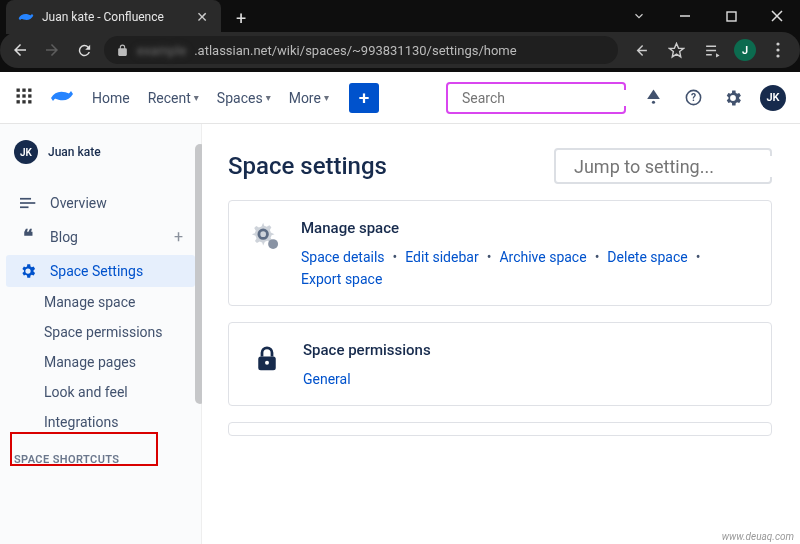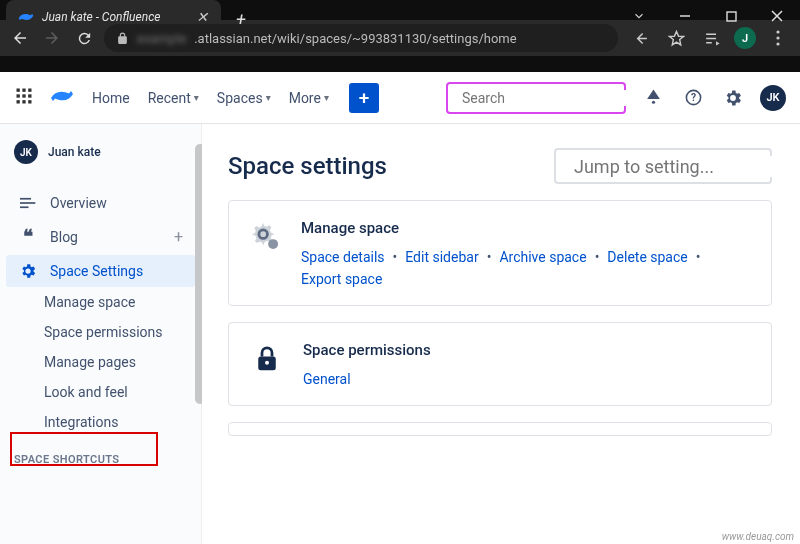--- a/index.html
+++ b/index.html
@@ -1,25 +1,25 @@
 <!DOCTYPE html>
 <html><head>
 <meta charset="utf-8">
 <style>
 * { margin:0; padding:0; box-sizing:border-box; font-family:-apple-system,BlinkMacSystemFont,"Segoe UI",Roboto,sans-serif; }
 body { width:800px; height:544px; background:#0e0e0e; overflow:hidden; position:relative; }
-.titlebar { height:20px; background:#0e0e0e; display:flex; align-items:flex-start;font-style:italic; }
+.titlebar { height:32px; background:#0e0e0e; display:flex; align-items:flex-start; }
 .tab { display:flex; align-items:center; gap:8px; background:#2a2a2a; border-radius:8px 8px 0 0; height:34px; padding:0 12px; margin-left:6px; min-width:215px; color:#e6e6e6; font-size:12px; }
 .tab svg { flex:0 0 auto; }
 .tab-title { flex:1; white-space:nowrap; overflow:hidden; text-overflow:ellipsis; }
 .tab-close { width:14px; height:14px; display:flex; align-items:center; justify-content:center; color:#ccc; font-size:14px; }
 .newtab { width:28px; height:28px; margin:4px 6px; display:flex; align-items:center; justify-content:center; color:#ddd; font-size:18px; }
 .win-controls { margin-left:auto; display:flex; }
 .win-controls div { width:46px; height:32px; display:flex; align-items:center; justify-content:center; color:#ddd; }
-.addrbar { height:36px; background:#2a2a2a; display:flex; align-items:center; padding:0 8px; gap:8px; color:#ccc; }
+.addrbar { height:36px; background:#2a2a2a; display:flex; align-items:center; padding:0 8px; gap:8px; color:#ccc;border-radius:18px; }
 .nav-ic { width:24px; height:24px; display:flex; align-items:center; justify-content:center; }
 .url-pill { flex:1; height:28px; background:#1f1f1f; border-radius:14px; display:flex; align-items:center; padding:0 12px; gap:8px; font-size:13px; color:#bbb; }
 .url-pill .blur { color:#595959; text-shadow:0 0 6px #555; filter:blur(2px);}
 .right-ic { width:28px; display:flex; align-items:center; justify-content:center; }
 .avatar-sm { width:22px; height:22px; border-radius:50%; background:#0c6b4f; color:#fff; display:flex; align-items:center; justify-content:center; font-size:11px; font-weight:600; }
 .app { position:absolute; top:72px; left:0; right:0; bottom:0; background:#fff; display:flex; flex-direction:column; }
 .topnav { height:52px; border-bottom:1px solid #e5e5e5; display:flex; align-items:center; padding:0 14px; gap:14px; }
 .grid-icon { width:22px; color:#333; }
 .logo { width:22px; color:#0052cc; }
 .nav-links { display:flex; gap:6px; }

